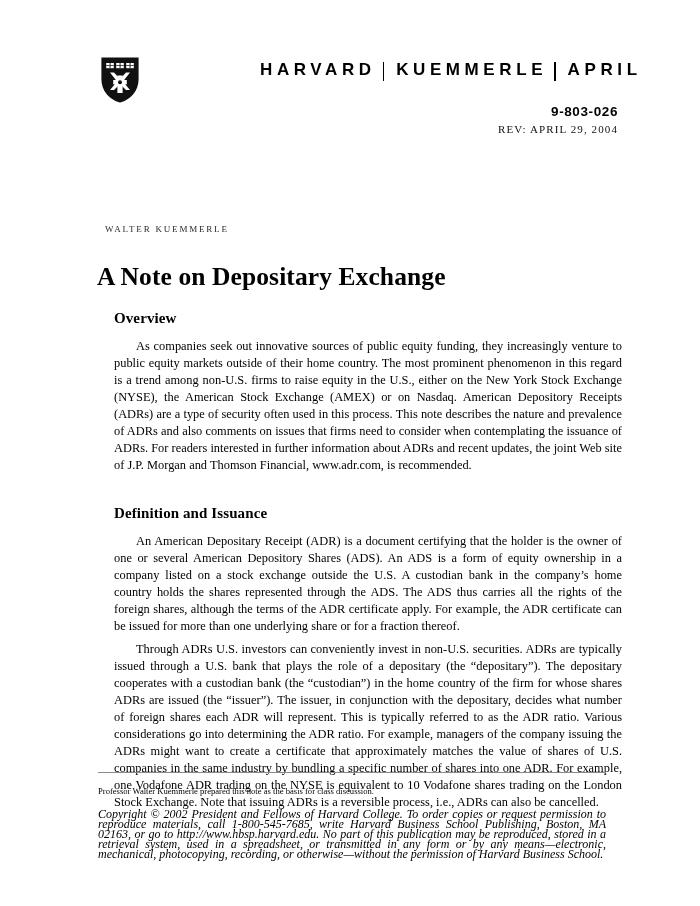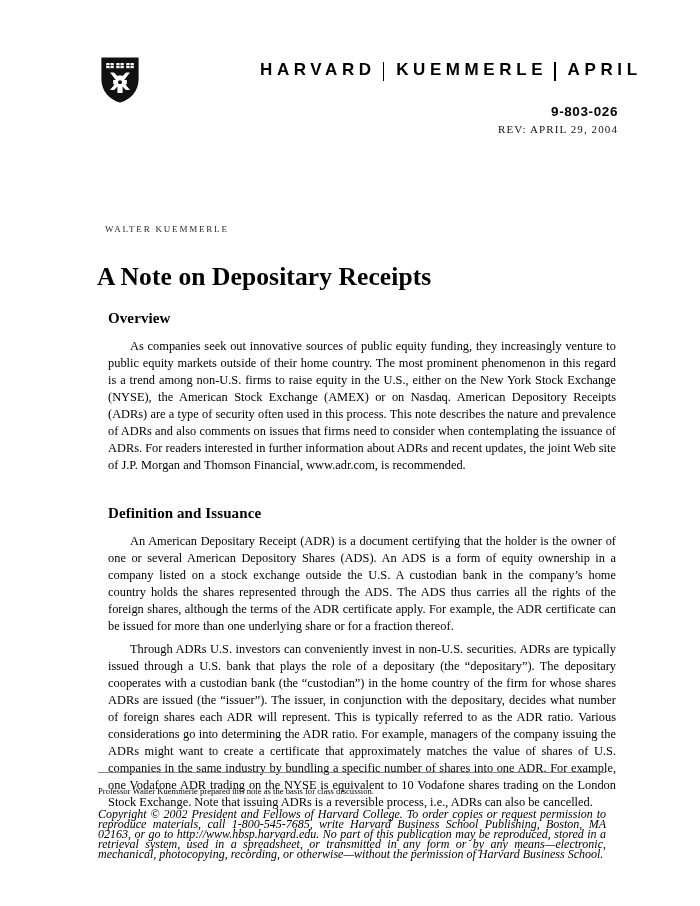--- a/index.html
+++ b/index.html
@@ -107,21 +107,21 @@
     font-family: "Liberation Serif", serif;
     font-weight: bold;
     font-size: 25.5px;
     letter-spacing: 0.1px;
     color: #000;
   }
 
   
   .body-col {
     position: absolute;
-    left: 108px;
+    left: 114px;
     top: 310px;
     width: 508px;
   }
 
   h2.section {
     font-family: "Liberation Serif", serif;
     font-weight: bold;
     font-size: 15px;
     margin: 0 0 11px 0;
     letter-spacing: 0.1px;
@@ -210,21 +210,21 @@
       <span class="wm-part">KUEMMERLE</span>
       <span class="wm-bar"></span>
       <span class="wm-part">APRIL</span>
     </div>
   </div>
 
   <div class="docnum">9-803-026</div>
   <div class="docrev">REV: APRIL 29, 2004</div>
 
   <div class="author">WALTER KUEMMERLE</div>
-  <h1 class="doc-title">A Note on Depositary Receipts</h1>
+  <h1 class="doc-title">A Note on Depositary Exchange</h1>
 
   <div class="body-col">
 
     <h2 class="section">Overview</h2>
     <p class="para">As companies seek out innovative sources of public equity funding, they increasingly venture to public equity markets outside of their home country.  The most prominent phenomenon in this regard is a trend among non-U.S. firms to raise equity in the U.S., either on the New York Stock Exchange (NYSE), the American Stock Exchange (AMEX) or on Nasdaq. American Depository Receipts (ADRs) are a type of security often used in this process.  This note describes the nature and prevalence of ADRs and also comments on issues that firms need to consider when contemplating the issuance of ADRs.  For readers interested in further information about ADRs and recent updates, the joint Web site of J.P. Morgan and Thomson Financial, www.adr.com, is recommended.</p>
 
     <h2 class="section second">Definition and Issuance</h2>
     <p class="para">An American Depositary Receipt (ADR) is a document certifying that the holder is the owner of one or several American Depository Shares (ADS). An ADS is a form of equity ownership in a company listed on a stock exchange outside the U.S. A custodian bank in the company’s home country holds the shares represented through the ADS. The ADS thus carries all the rights of the foreign shares, although the terms of the ADR certificate apply.  For example, the ADR certificate can be issued for more than one underlying share or for a fraction thereof.</p>
     <p class="para">Through ADRs U.S. investors can conveniently invest in non-U.S. securities. ADRs are typically issued through a U.S. bank that plays the role of a depositary (the “depositary”). The depositary cooperates with a custodian bank (the “custodian”) in the home country of the firm for whose shares ADRs are issued (the “issuer”). The issuer, in conjunction with the depositary, decides what number of foreign shares each ADR will represent. This is typically referred to as the ADR ratio. Various considerations go into determining the ADR ratio. For example, managers of the company issuing the ADRs might want to create a certificate that approximately matches the value of shares of U.S. companies in the same industry by bundling a specific number of shares into one ADR. For example, one Vodafone ADR trading on the NYSE is equivalent to 10 Vodafone shares trading on the London Stock Exchange. Note that issuing ADRs is a reversible process, i.e., ADRs can also be cancelled.</p>
   </div>

